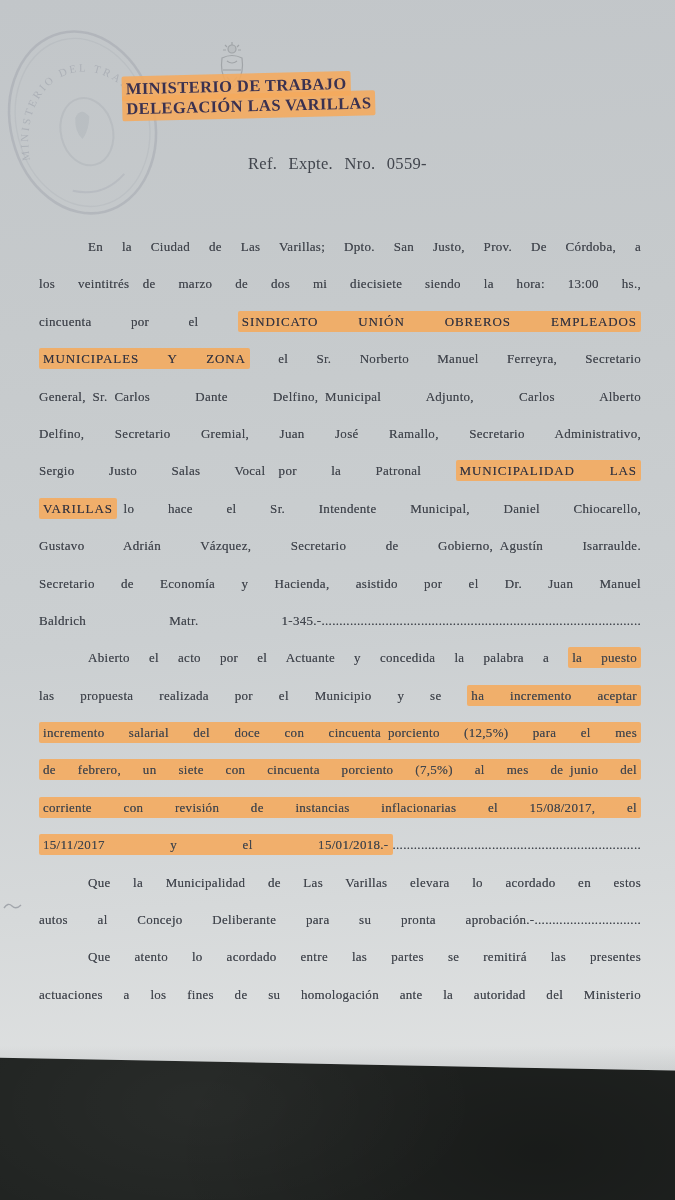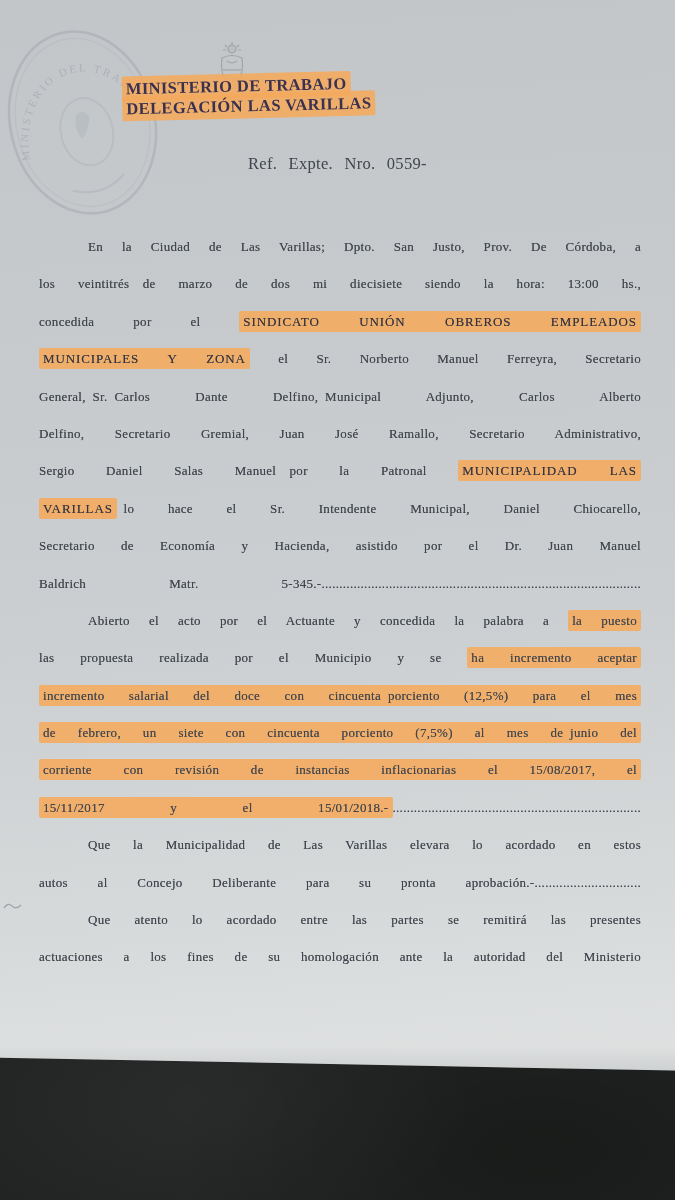--- a/index.html
+++ b/index.html
@@ -96,28 +96,29 @@
     <div class="letterhead">
       <div><span class="hl">MINISTERIO  DE TRABAJO</span></div>
       <div><span class="hl">DELEGACIÓN LAS VARILLAS</span></div>
     </div>
 
     <div class="ref">Ref. Expte. Nro. 0559-</div>
 
     <div class="doc-body">
         <div class="line indent"><span>En la Ciudad de Las Varillas; Dpto. San Justo, Prov. De Córdoba, a</span></div>
         <div class="line"><span>los veintitrés de marzo de dos mi diecisiete siendo la hora: 13:00 hs.,</span></div>
-        <div class="line"><span>concedida por el </span><span class="hl b">SINDICATO UNIÓN OBREROS EMPLEADOS</span></div>
+        <div class="line"><span>cincuenta por el </span><span class="hl b">SINDICATO UNIÓN OBREROS EMPLEADOS</span></div>
         <div class="line"><span class="hl b">MUNICIPALES Y ZONA</span><span> el Sr. Norberto Manuel Ferreyra, Secretario</span></div>
         <div class="line"><span>General, Sr. Carlos Dante Delfino, Municipal Adjunto, Carlos Alberto</span></div>
         <div class="line"><span>Delfino, Secretario Gremial, Juan José Ramallo, Secretario Administrativo,</span></div>
-        <div class="line"><span>Sergio Daniel Salas Manuel por la Patronal </span><span class="hl b">MUNICIPALIDAD LAS</span></div>
+        <div class="line"><span>Sergio Justo Salas Vocal por la Patronal </span><span class="hl b">MUNICIPALIDAD LAS</span></div>
         <div class="line"><span class="hl b">VARILLAS</span><span> lo hace el Sr. Intendente Municipal, Daniel Chiocarello,</span></div>
+        <div class="line"><span>Gustavo Adrián Vázquez, Secretario de Gobierno, Agustín Isarraulde.</span></div>
         <div class="line"><span>Secretario de Economía y Hacienda, asistido por el Dr. Juan Manuel</span></div>
-        <div class="line"><span>Baldrich Matr. 5-345.-</span><span>..........................................................................................</span></div>
+        <div class="line"><span>Baldrich Matr. 1-345.-</span><span>..........................................................................................</span></div>
         <div class="line indent"><span>Abierto el acto por el Actuante y concedida la palabra a </span><span class="hl">la puesto</span></div>
         <div class="line"><span>las propuesta realizada por el Municipio y se </span><span class="hl">ha incremento aceptar</span></div>
         <div class="line"><span class="hl">incremento salarial del doce con cincuenta porciento (12,5%) para el mes</span></div>
         <div class="line"><span class="hl">de febrero, un siete con cincuenta porciento (7,5%) al mes de junio del</span></div>
         <div class="line"><span class="hl">corriente con revisión de instancias inflacionarias el 15/08/2017, el</span></div>
         <div class="line"><span class="hl">15/11/2017 y el 15/01/2018.-</span><span>......................................................................</span></div>
         <div class="line indent"><span>Que la Municipalidad de Las Varillas elevara lo acordado en estos</span></div>
         <div class="line"><span>autos al Concejo Deliberante para su pronta aprobación.-</span><span>..............................</span></div>
         <div class="line indent"><span>Que atento lo acordado entre las partes se remitirá las presentes</span></div>
         <div class="line"><span>actuaciones a los fines de su homologación ante la autoridad del Ministerio</span></div>

